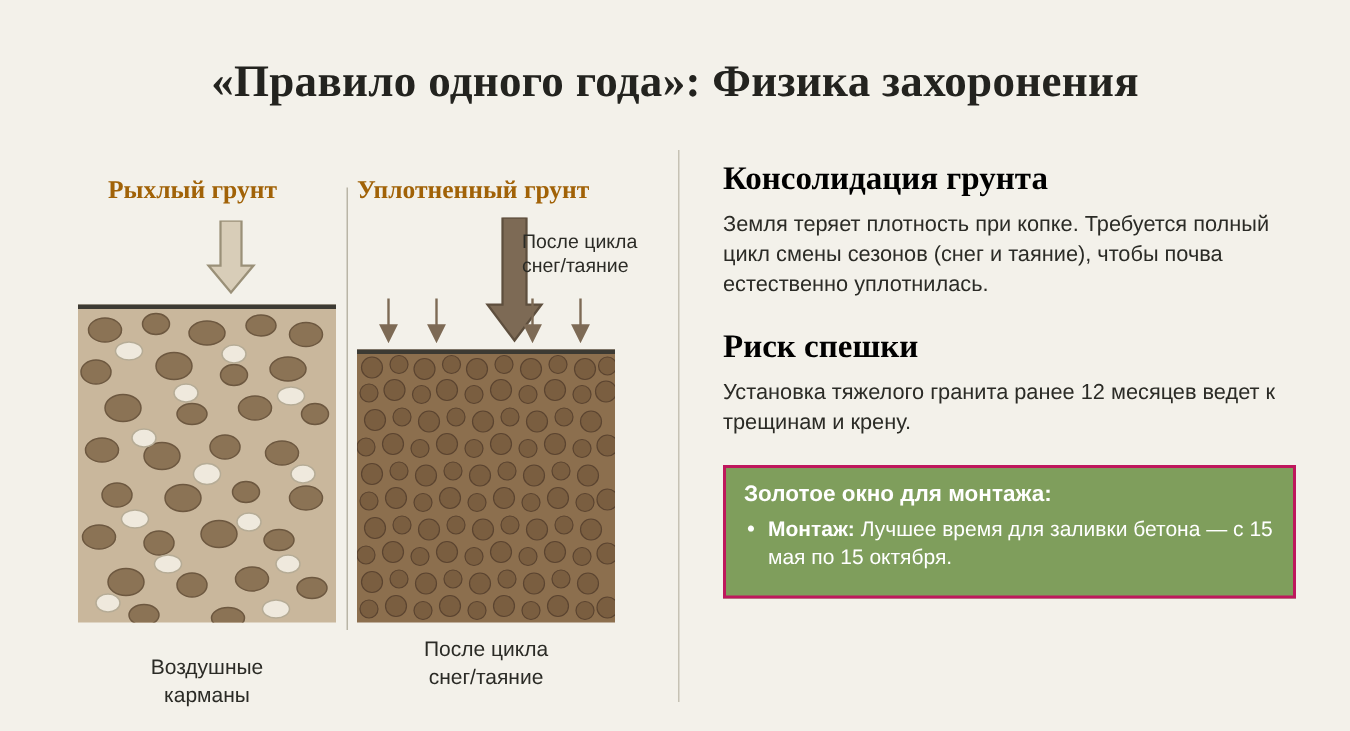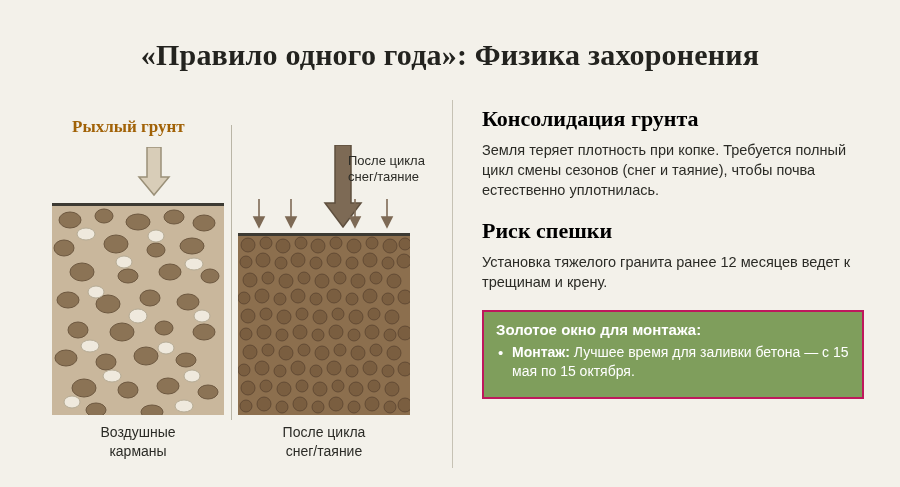--- a/index.html
+++ b/index.html
@@ -98,21 +98,21 @@
     height: 295px;
     background: #b9b5a6;
   }
   .caption {
     position: absolute;
     font-size: 14px;
     line-height: 19px;
     text-align: center;
     color: #2b2b26;
   }
-  .caption.loose { left: 14px; top: 318px; width: 172px; text-align: center; }
+  .caption.loose { left: 14px; top: 330px; width: 172px; text-align: center; }
   .caption.compact { left: 200px; top: 318px; width: 172px; }
 
   .vdivider {
     position: absolute;
     left: 452px;
     top: 100px;
     width: 1px;
     height: 368px;
     background: #c6c2b4;
   }
@@ -179,20 +179,21 @@
 </head>
 <body>
 
 <div class="page">
 
   <div class="title">«Правило одного года»: Физика захоронения</div>
 
   <div class="left-panel">
 
     <div class="col-heading loose">Рыхлый грунт</div>
+    <div class="col-heading compact">Уплотненный грунт</div>
 
     <div class="divider"></div>
 
     <div class="arrow-wrap arrow-light">
       <svg width="36" height="50" viewBox="0 0 36 50">
         <polygon points="11,0 25,0 25,30 33,30 18,48 3,30 11,30" fill="#d8cdb8" stroke="#9a9078" stroke-width="1.5"></polygon>
       </svg>
     </div>
 
     <div class="arrow-wrap arrow-dark">

